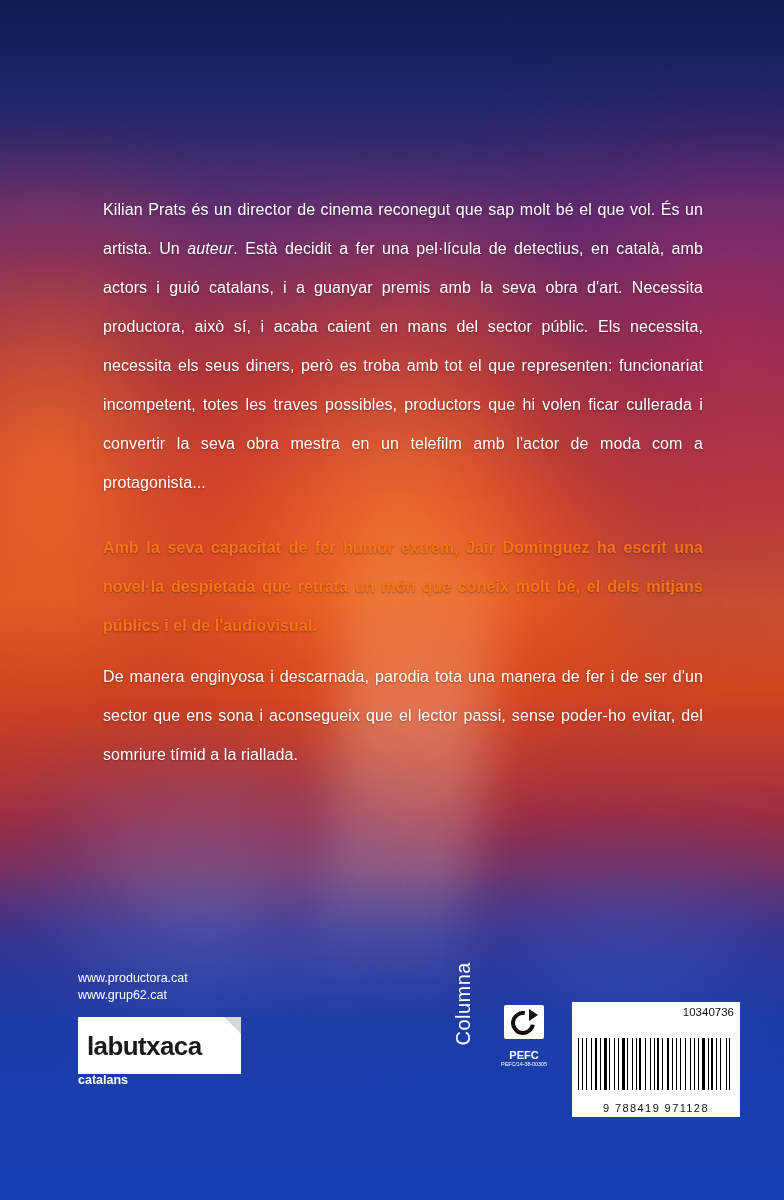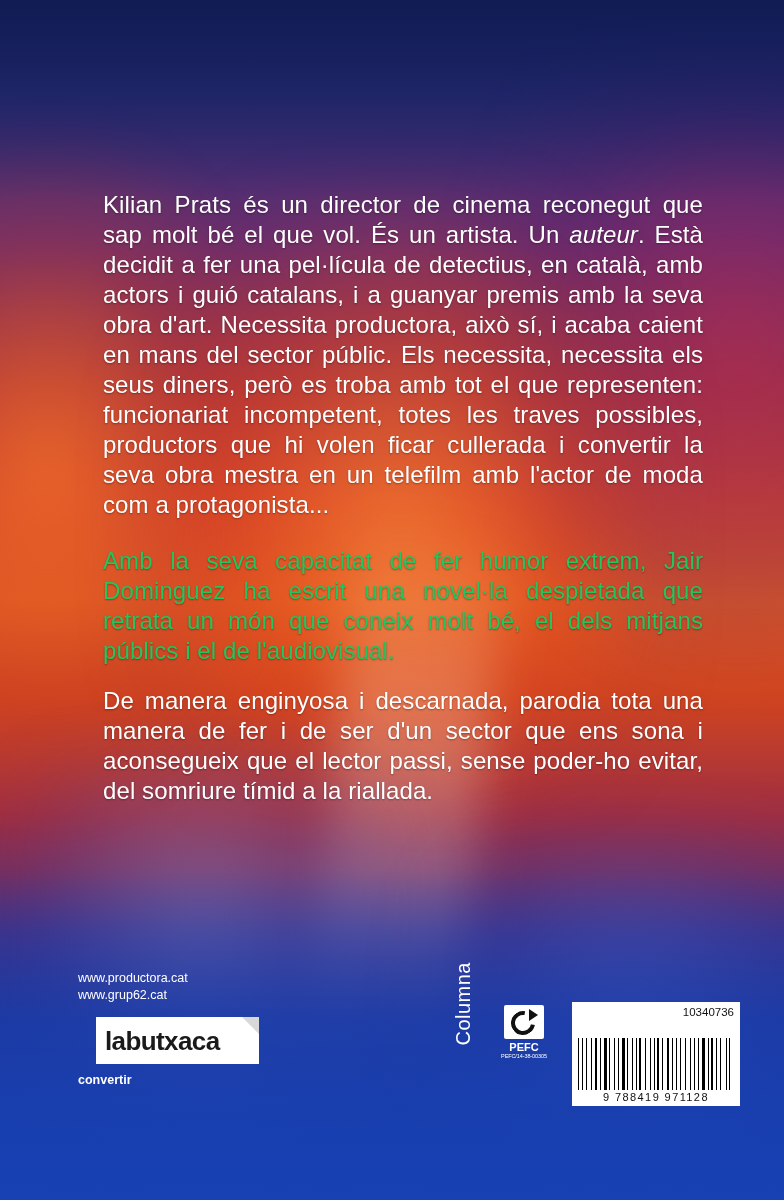--- a/index.html
+++ b/index.html
@@ -91,31 +91,31 @@
   
   .content {
     position: absolute;
     left: 103px;
     top: 190px;
     width: 600px;
     z-index: 5;
   }
   p {
     margin: 0 0 26px 0;
-    font-size: 24px;
-    line-height: 30px;
+    font-size: 16px;
+    line-height: 39px;
     letter-spacing: 0.1px;
     text-align: justify;
     color: #ffffff;
     text-shadow: 0 1px 2px rgba(0,0,0,0.35);
   }
   p.highlight {
-    color: #22c55e;
-    font-weight: normal;
-    margin-bottom: 20px;
+    color: #f97316;
+    font-weight: bold;
+    margin-bottom: 12px;
   }
   p em { font-style: italic; }
   p:last-of-type { margin-bottom: 8px; }
 
   
   .footer { position: absolute; left: 0; right: 0; bottom: 0; height: 260px; z-index: 6; }
 
   .urls {
     position: absolute;
     left: 78px;
@@ -123,24 +123,23 @@
     font-size: 12.5px;
     line-height: 17px;
     color: #ffffff;
   }
 
   .logo-box {
     position: absolute;
     left: 78px;
     top: 77px;
     width: 163px;
-    height: 47px;
+    height: 57px;
     background: #ffffff;
     color: #111;
-    margin-left: 18px;
   }
   .logo-text {
     position: absolute;
     left: 9px;
     top: 50%;
     transform: translateY(-50%);
     font-size: 26px;
     font-weight: bold;
     letter-spacing: -0.6px;
     color: #1a1a1a;
@@ -212,21 +211,21 @@
   }
   .pefc-mark:after {
     content: "";
     position: absolute;
     right: 6px; top: 4px;
     width: 0; height: 0;
     border-left: 9px solid #111;
     border-top: 6px solid transparent;
     border-bottom: 6px solid transparent;
   }
-  .pefc-name { font-size: 11px; font-weight: bold; margin-top: 2px; }
+  .pefc-name { font-size: 11px; font-weight: bold; margin-top: 10px; }
   .pefc-code { font-size: 5.5px; letter-spacing: -0.1px; }
 
   .barcode-wrap {
     position: absolute;
     right: 44px;
     top: 62px;
     width: 168px;
     background: #ffffff;
     padding: 4px 6px 3px 6px;
     box-sizing: border-box;
@@ -237,21 +236,21 @@
     font-size: 11.5px;
     margin-bottom: 20px;
   }
   .bars { height: 52px; display: flex; align-items: stretch; }
   .bars i { display: block; background: #000; height: 100%; }
   .isbn-bottom {
     color: #111;
     font-size: 11px;
     letter-spacing: 1.4px;
     text-align: center;
-    margin-top: 1px;
+    margin-top: 12px;
   }
 </style>
 </head>
 <body>
 
 <div class="page">
 
   <div class="bg-base"></div>
   <div class="bg-left-glow"></div>
   <div class="bg-right-glow"></div>
@@ -272,21 +271,21 @@
 
     <div class="urls">
       <div>www.productora.cat</div>
       <div>www.grup62.cat</div>
     </div>
 
     <div class="logo-box">
       <span class="logo-text">labutxaca</span>
       <span class="logo-fold"></span>
     </div>
-    <div class="logo-sub">convertir</div>
+    <div class="logo-sub">catalans</div>
 
     <div class="publisher">Columna</div>
 
 
     <div class="pefc">
       <div class="pefc-mark"></div>
       <div class="pefc-name">PEFC</div>
       <div class="pefc-code">PEFC/14-38-00305</div>
     </div>
 

